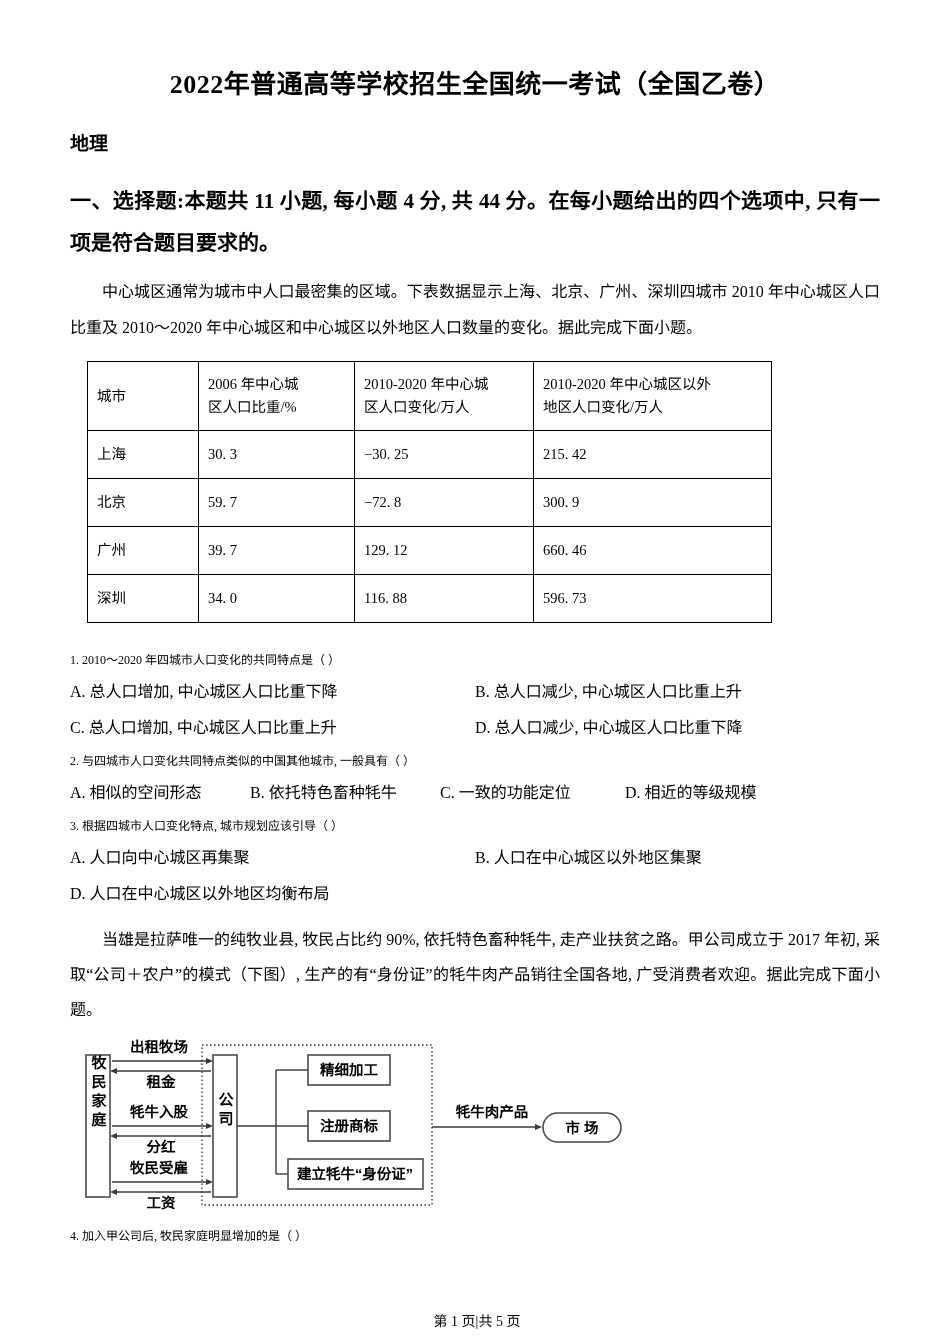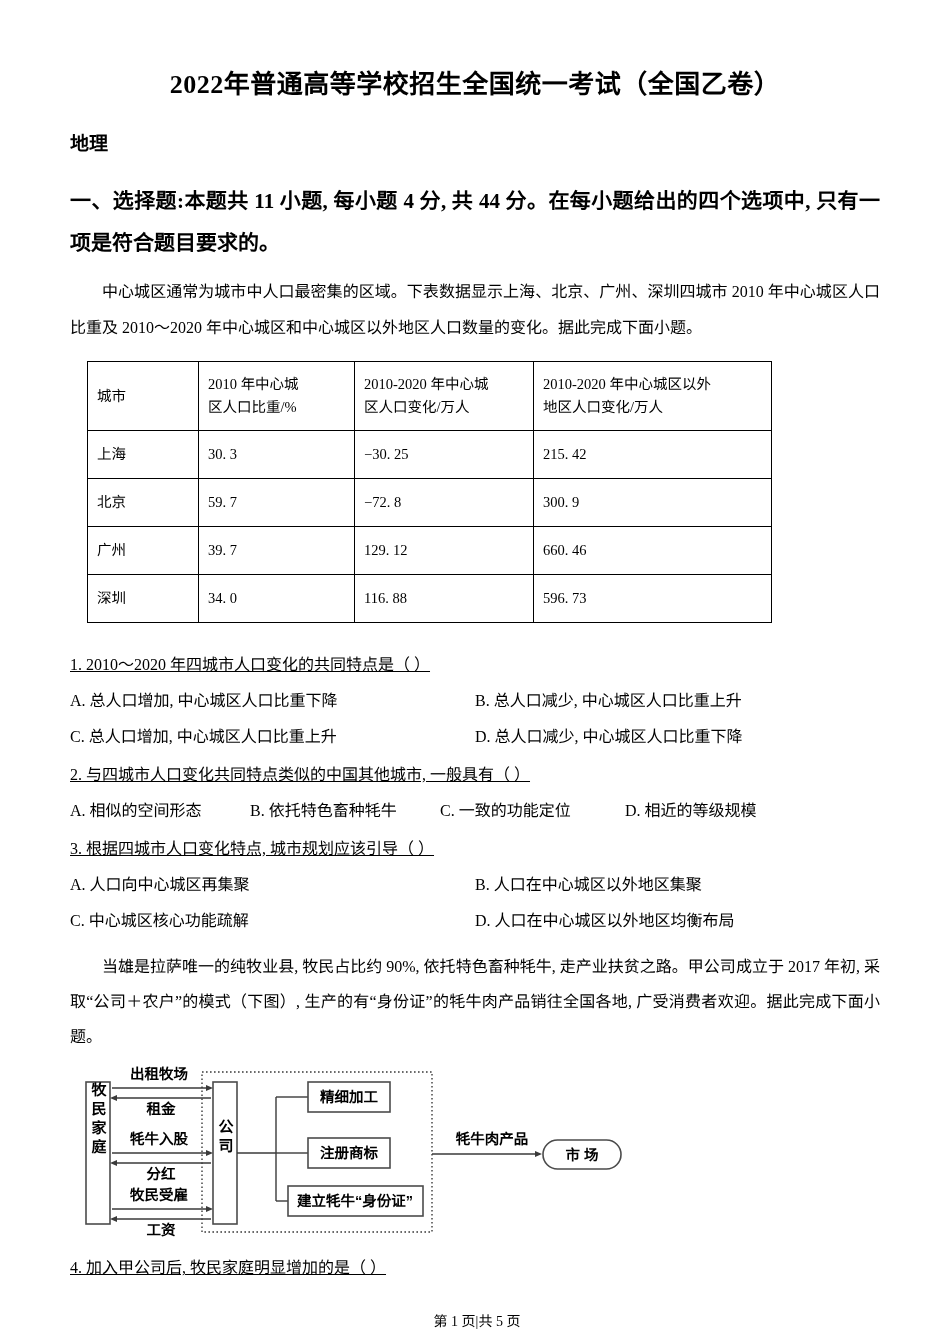--- a/index.html
+++ b/index.html
@@ -86,24 +86,23 @@
   table.data-table tbody td {
     height: 35px;
   }
   .col-city   { width: 92px; }
   .col-c1     { width: 137px; }
   .col-c2     { width: 160px; }
   .col-c3     { width: 219px; }
 
   
   .question {
-    font-size: 16px;
+    font-size: 12px;
     line-height: 2.25;
     margin-top: 2px;
-    text-decoration: underline;
   }
   .opt-row {
     font-size: 16px;
     line-height: 2.25;
     display: flex;
   }
   .opt-row.two-col > .opt { width: 50%; }
   .opt-row.four-col > .opt { flex: 0 0 auto; }
   .opt-row.four-col > .opt:nth-child(1) { width: 180px; }
   .opt-row.four-col > .opt:nth-child(2) { width: 190px; }
@@ -172,21 +171,21 @@
   <div class="passage">中心城区通常为城市中人口最密集的区域。下表数据显示上海、北京、广州、深圳四城市 2010 年中心城区人口比重及 2010～2020 年中心城区和中心城区以外地区人口数量的变化。据此完成下面小题。</div>
 
   <div class="table-wrap">
     <table class="data-table">
       <thead>
         <tr>
           <th class="col-city">
             <span>城市</span>
           </th>
           <th class="col-c1">
-            <span>2010 年中心城</span><br>
+            <span>2006 年中心城</span><br>
             <span>区人口比重/%</span>
           </th>
           <th class="col-c2">
             <span>2010-2020 年中心城</span><br>
             <span>区人口变化/万人</span>
           </th>
           <th class="col-c3">
             <span>2010-2020 年中心城区以外</span><br>
             <span>地区人口变化/万人</span>
           </th>
@@ -239,21 +238,20 @@
     <div class="opt">C. 一致的功能定位</div>
     <div class="opt">D. 相近的等级规模</div>
   </div>
 
   <div class="question">3. 根据四城市人口变化特点, 城市规划应该引导（      ）</div>
   <div class="opt-row two-col">
     <div class="opt">A. 人口向中心城区再集聚</div>
     <div class="opt">B. 人口在中心城区以外地区集聚</div>
   </div>
   <div class="opt-row two-col">
-    <div class="opt">C. 中心城区核心功能疏解</div>
     <div class="opt">D. 人口在中心城区以外地区均衡布局</div>
   </div>
 
   <div class="passage">当雄是拉萨唯一的纯牧业县, 牧民占比约 90%, 依托特色畜种牦牛, 走产业扶贫之路。甲公司成立于 2017 年初, 采取“公司＋农户”的模式（下图）, 生产的有“身份证”的牦牛肉产品销往全国各地, 广受消费者欢迎。据此完成下面小题。</div>
 
   <div class="diagram-wrap">
     <svg class="flow-diagram" width="560" height="172" viewBox="0 0 560 172">
 
       <rect class="dg-dotted" x="122" y="6" width="230" height="160"></rect>
 

